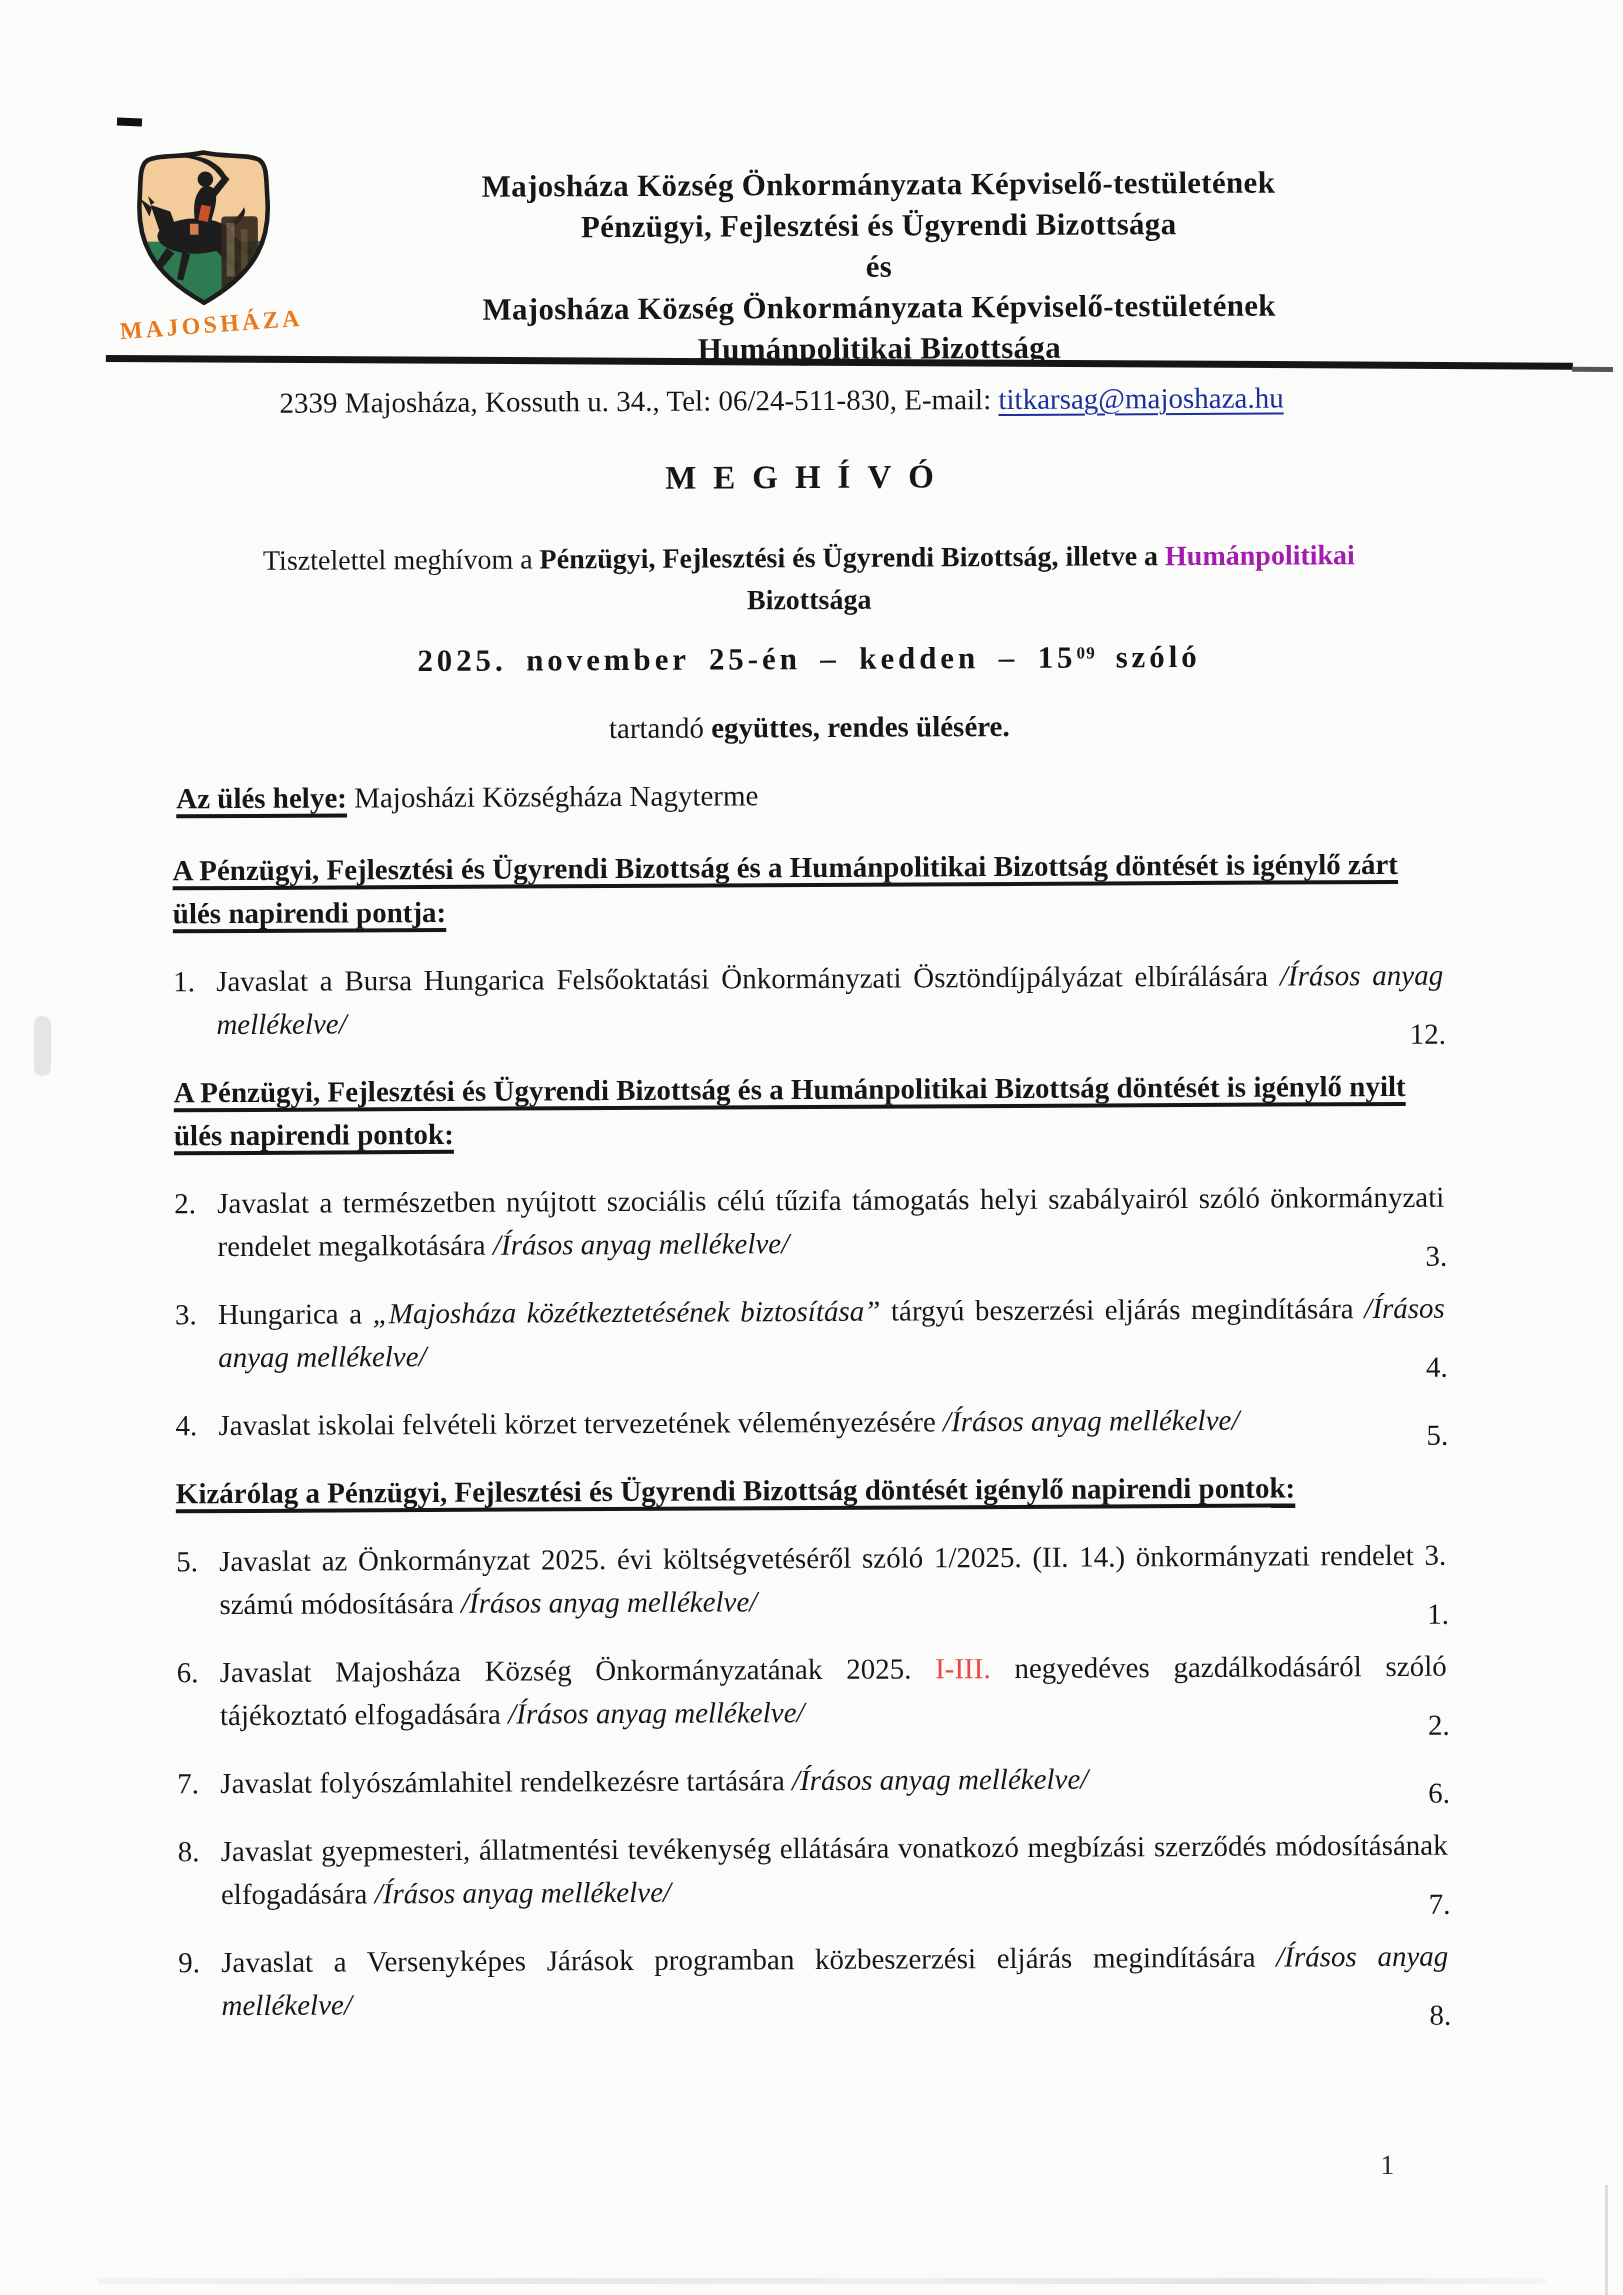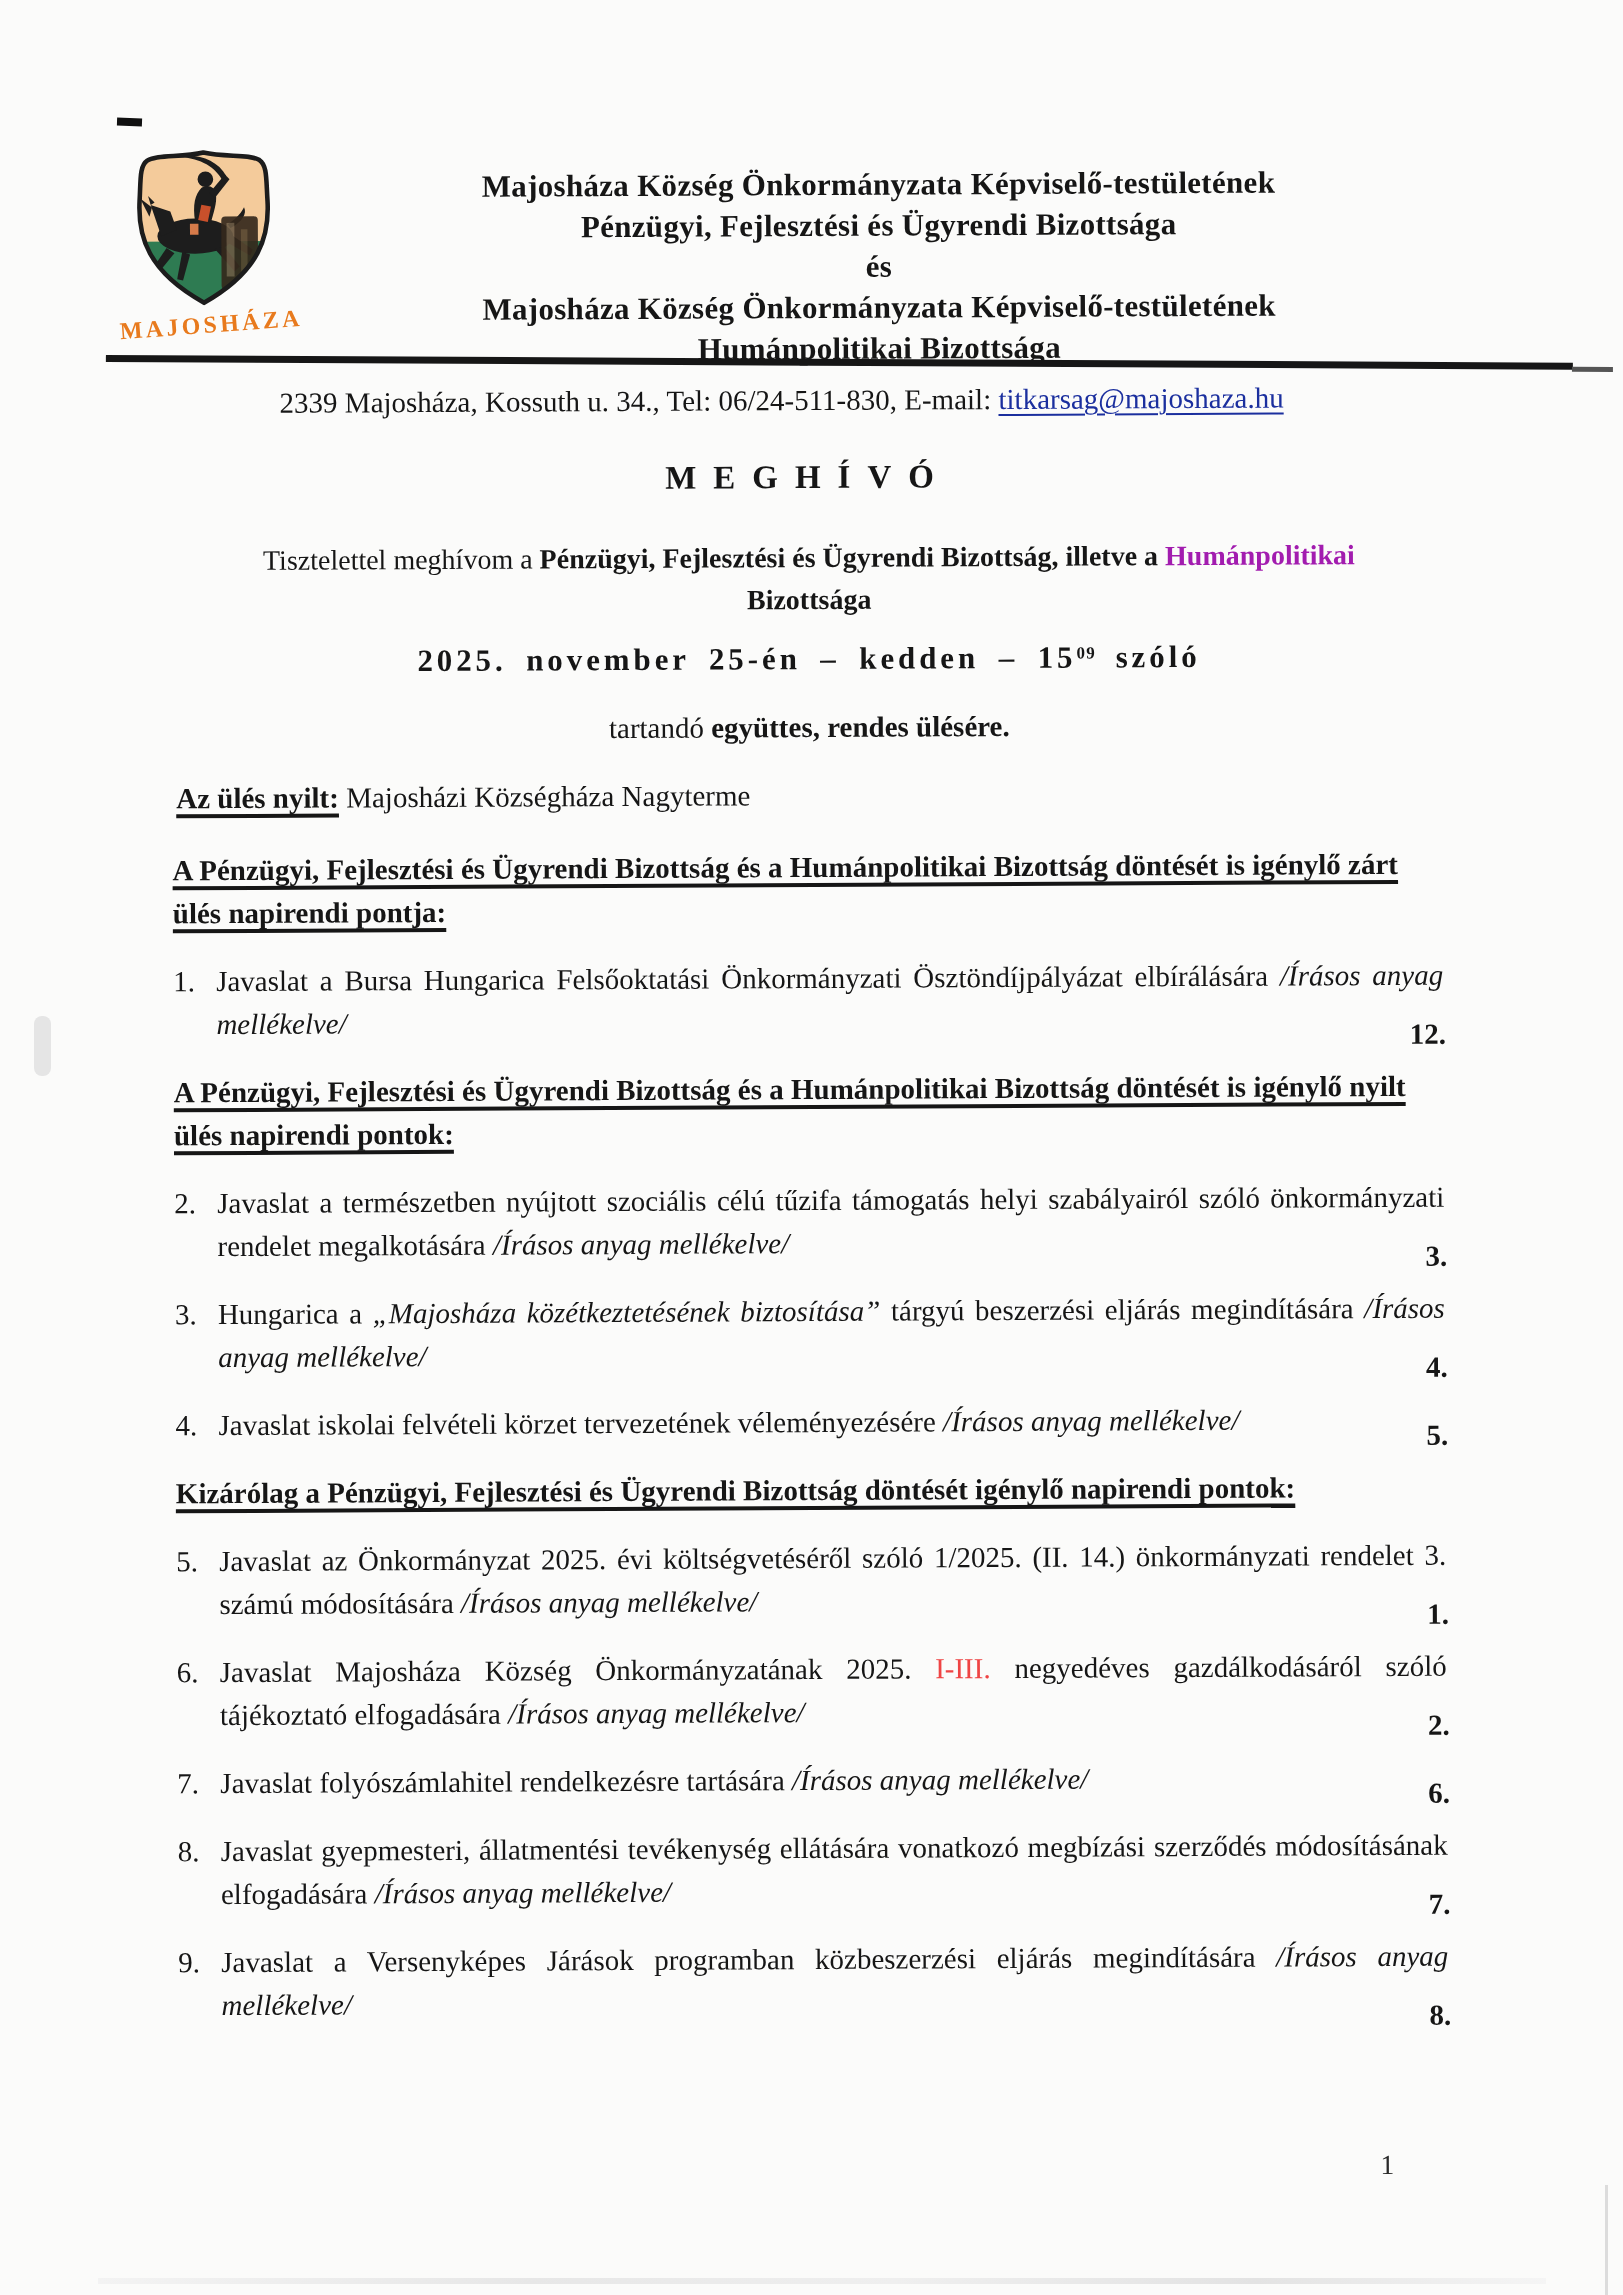--- a/index.html
+++ b/index.html
@@ -47,21 +47,21 @@
   .closing{position:absolute;left:0;top:711px;width:1623px;text-align:center;font-size:29px;}
 
   .venue{position:absolute;left:178px;top:779px;font-size:29px;}
   .venue-label{font-weight:700;text-decoration:underline;text-decoration-thickness:3.9px;text-underline-offset:5.9px;}
 
   .agenda{position:absolute;left:174px;top:846px;width:1270px;font-size:29px;line-height:43px;}
   .section-heading{font-weight:700;margin-bottom:25px;}
   .heading-underline{text-decoration:underline;text-decoration-thickness:3.9px;text-underline-offset:5.9px;}
   .agenda-item{position:relative;padding-left:43px;margin-bottom:25px;text-align:justify;}
   .item-num{position:absolute;left:0;top:0;}
-  .item-ref{position:absolute;right:-2.6px;bottom:-15.7px;font-weight:700;margin-left:31px;}
+  .item-ref{position:absolute;right:-2.6px;bottom:-15.7px;font-weight:400;margin-left:31px;}
   .seg-italic{font-style:italic;}
   .seg-accent{color:#ef4444;}
 
   .page-number{position:absolute;left:1375px;top:2152px;font-size:27.5px;color:#2a2a2a;}
 
   
   .corner-mark{position:absolute;left:117px;top:118px;width:25px;height:7.9px;background:#101010;transform:rotate(2deg);}
   .left-smudge{position:absolute;left:34px;top:1016px;width:17px;height:60px;background:#e5e5e5;border-radius:7.9px;}
   .bottom-band{position:absolute;left:98px;top:2278px;width:1448px;height:5.9px;
     background:linear-gradient(90deg,#f3f3f3,#e7e7e7 30%,#efefef 55%,#e3e3e3 80%,#f5f5f5);}
@@ -128,21 +128,21 @@
     <div class="address"><span>2339 Majosháza, Kossuth u. 34., Tel: 06/24-511-830, E-mail: </span><a class="email-link" href="#">titkarsag@majoshaza.hu</a></div>
 
     <h1 class="doc-title">MEGHÍVÓ</h1>
 
     <div class="invite"><span>Tisztelettel meghívom a </span><span class="b">Pénzügyi, Fejlesztési és Ügyrendi Bizottság, illetve a </span><span class="b accent">Humánpolitikai</span><br><span class="b">Bizottsága</span></div>
 
     <div class="date-line"><span>2025. november 25-én – kedden – 15</span><span class="sup">09</span><span> szóló</span></div>
 
     <div class="closing"><span>tartandó </span><span class="b">együttes, rendes ülésére.</span></div>
 
-    <div class="venue"><span class="venue-label">Az ülés nyilt:</span><span> Majosházi Községháza Nagyterme</span></div>
+    <div class="venue"><span class="venue-label">Az ülés helye:</span><span> Majosházi Községháza Nagyterme</span></div>
 
     <div class="agenda">
         <section class="agenda-section">
           <div class="section-heading"><span class="heading-underline">A Pénzügyi, Fejlesztési és Ügyrendi Bizottság és a Humánpolitikai Bizottság döntését is igénylő zárt ülés napirendi pontja:</span></div>
           <div class="agenda-item"><span class="item-num">1.</span><span class="item-text"><span class="seg-regular">Javaslat a Bursa Hungarica Felsőoktatási Önkormányzati Ösztöndíjpályázat elbírálására </span><span class="seg-italic">/Írásos anyag mellékelve/</span></span><span class="item-ref">12.</span></div>
         </section>
         <section class="agenda-section">
           <div class="section-heading"><span class="heading-underline">A Pénzügyi, Fejlesztési és Ügyrendi Bizottság és a Humánpolitikai Bizottság döntését is igénylő nyilt ülés napirendi pontok:</span></div>
           <div class="agenda-item"><span class="item-num">2.</span><span class="item-text"><span class="seg-regular">Javaslat a természetben nyújtott szociális célú tűzifa támogatás helyi szabályairól szóló önkormányzati rendelet megalkotására </span><span class="seg-italic">/Írásos anyag mellékelve/</span></span><span class="item-ref">3.</span></div>
           <div class="agenda-item"><span class="item-num">3.</span><span class="item-text"><span class="seg-regular">Hungarica a </span><span class="seg-italic">„Majosháza közétkeztetésének biztosítása”</span><span class="seg-regular"> tárgyú beszerzési eljárás megindítására </span><span class="seg-italic">/Írásos anyag mellékelve/</span></span><span class="item-ref">4.</span></div>

